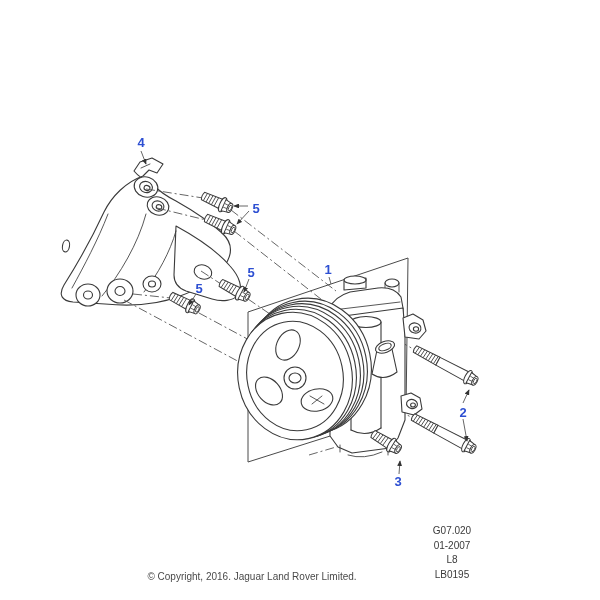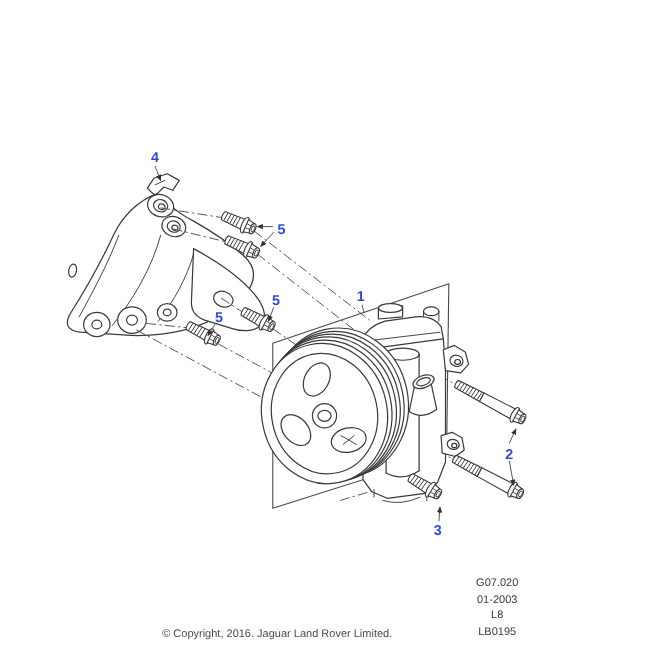--- a/index.html
+++ b/index.html
@@ -184,20 +184,20 @@
   <text class="callout" x="463" y="417">2</text>
   <text class="callout" x="398" y="486">3</text>
   <text class="callout" x="141" y="147">4</text>
   <text class="callout" x="256" y="213">5</text>
   <text class="callout" x="251" y="277">5</text>
   <text class="callout" x="199" y="293">5</text>
 </svg>
 
 <div class="plate">
   <div>G07.020</div>
-  <div>01-2003</div>
+  <div>01-2007</div>
   <div>L8</div>
   <div>LB0195</div>
 </div>
 
 <div class="copyright">© Copyright, 2016. Jaguar Land Rover Limited.</div>
 
 </div>
 
 </body></html>

